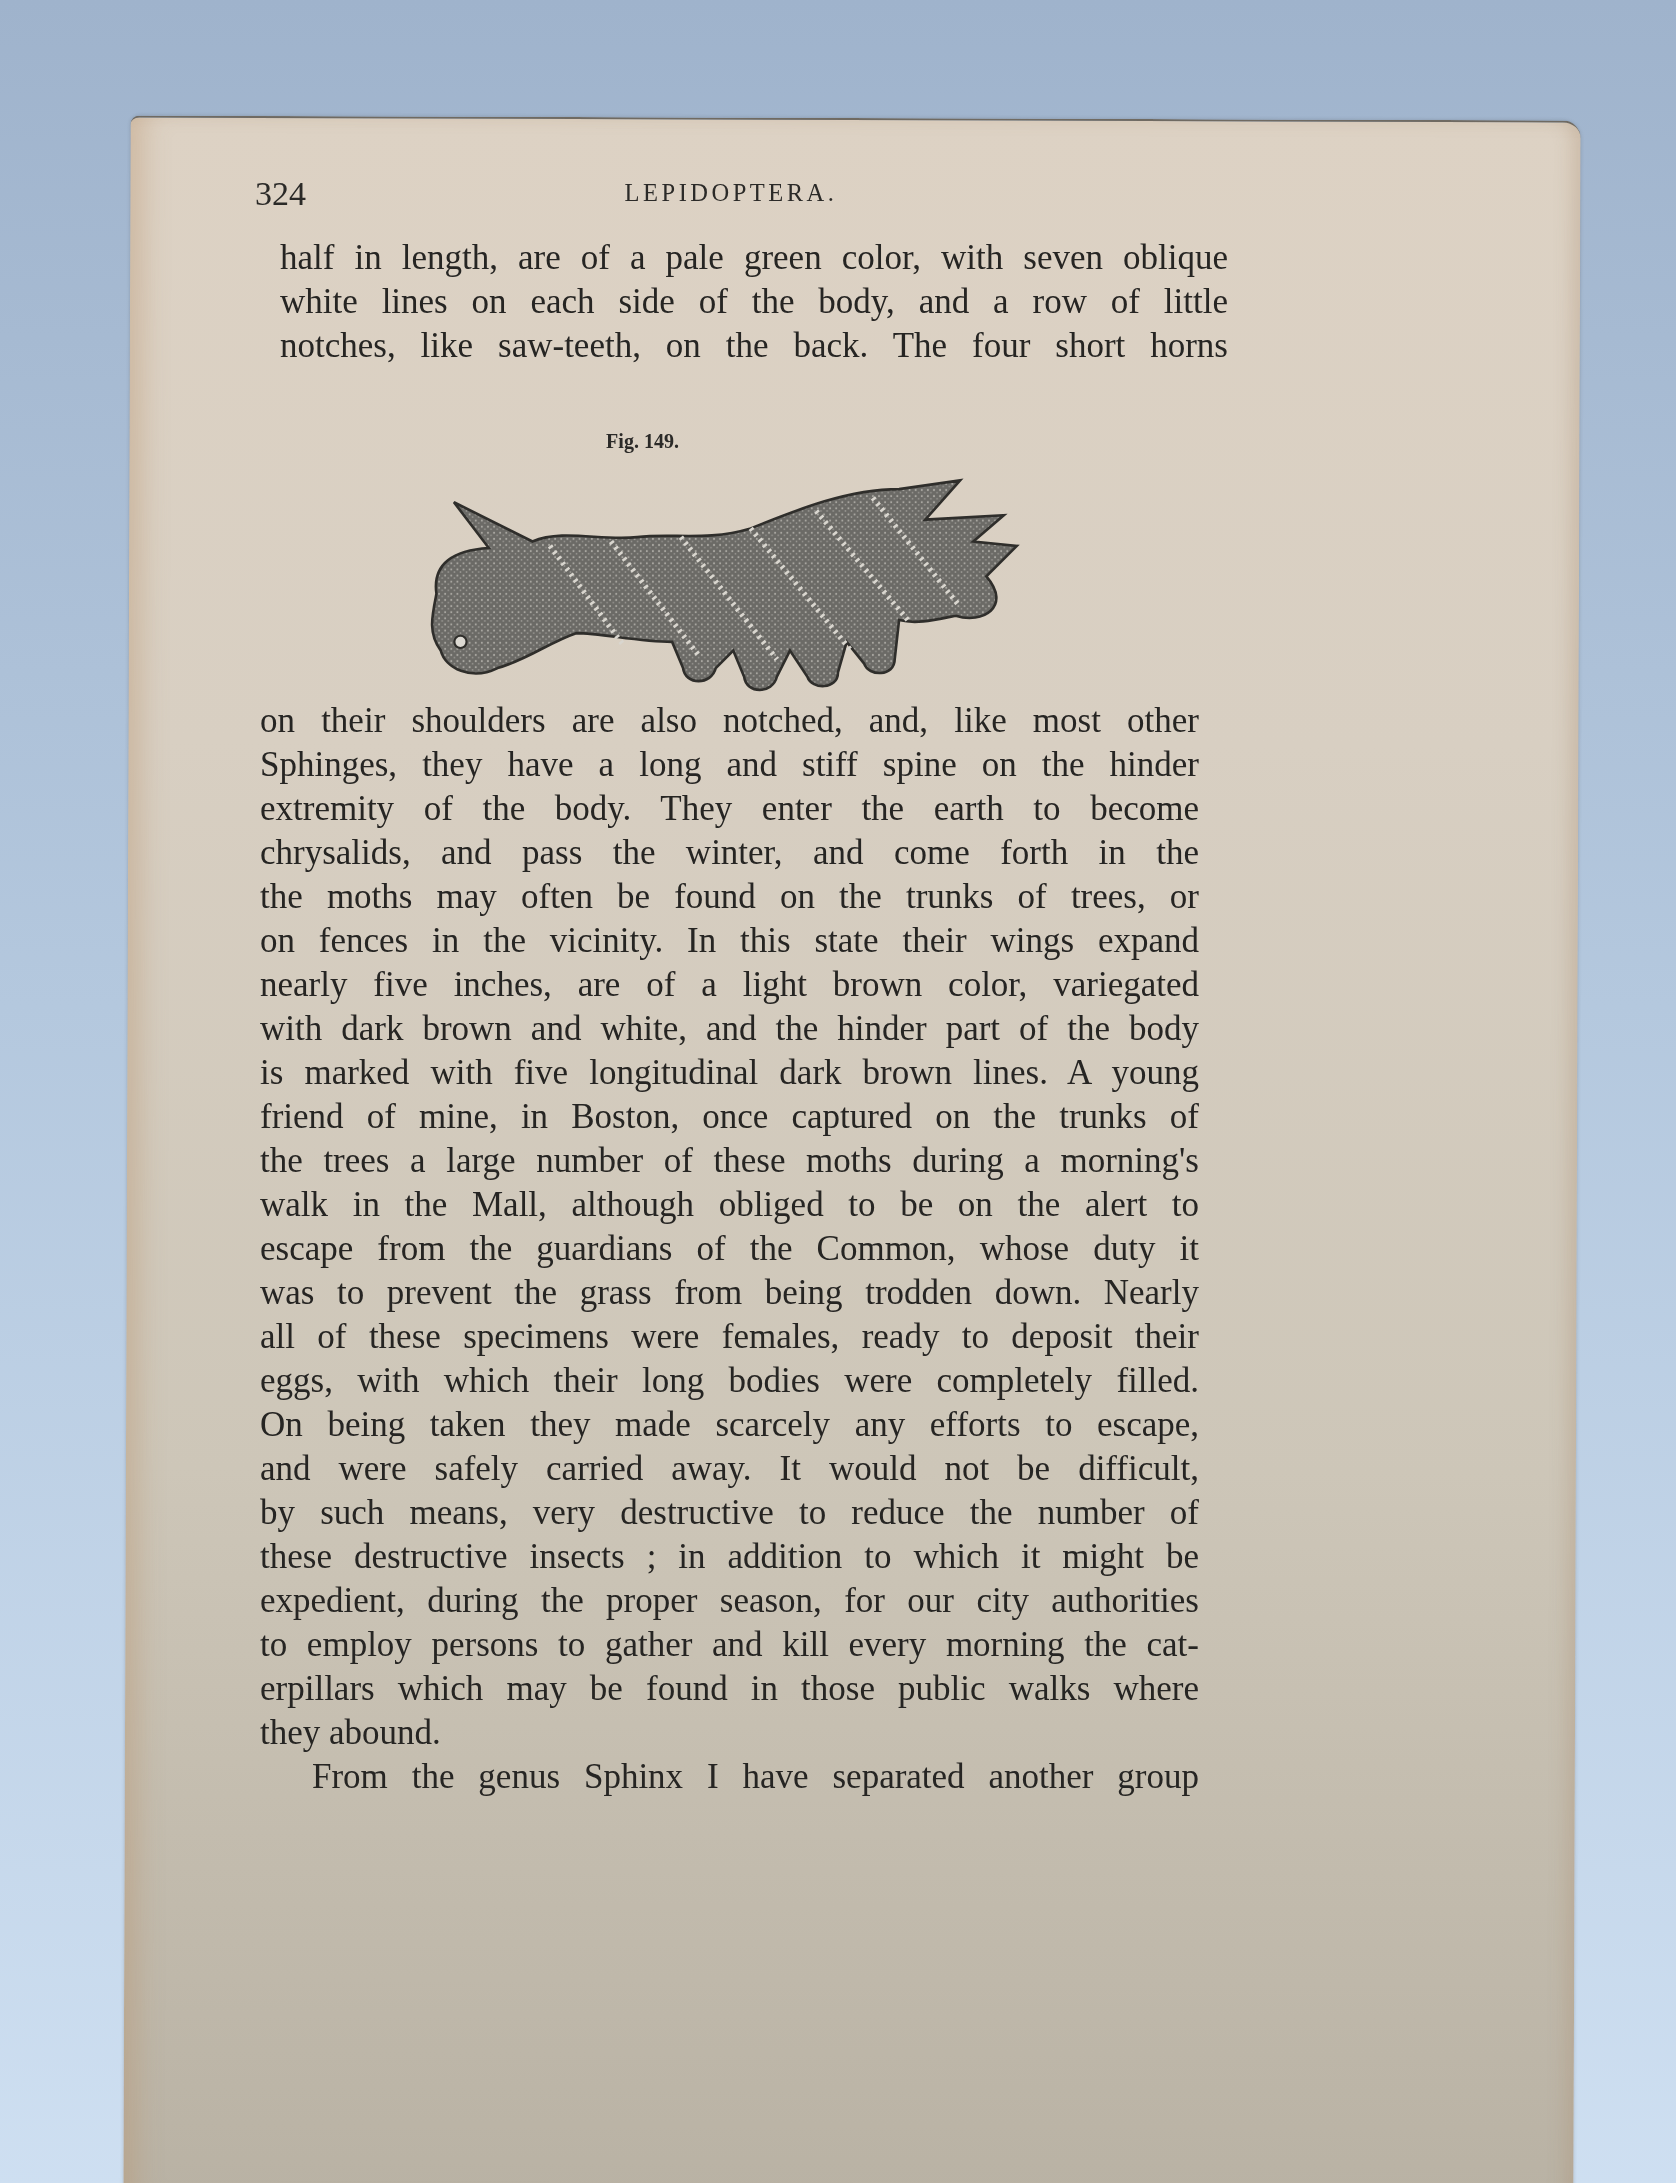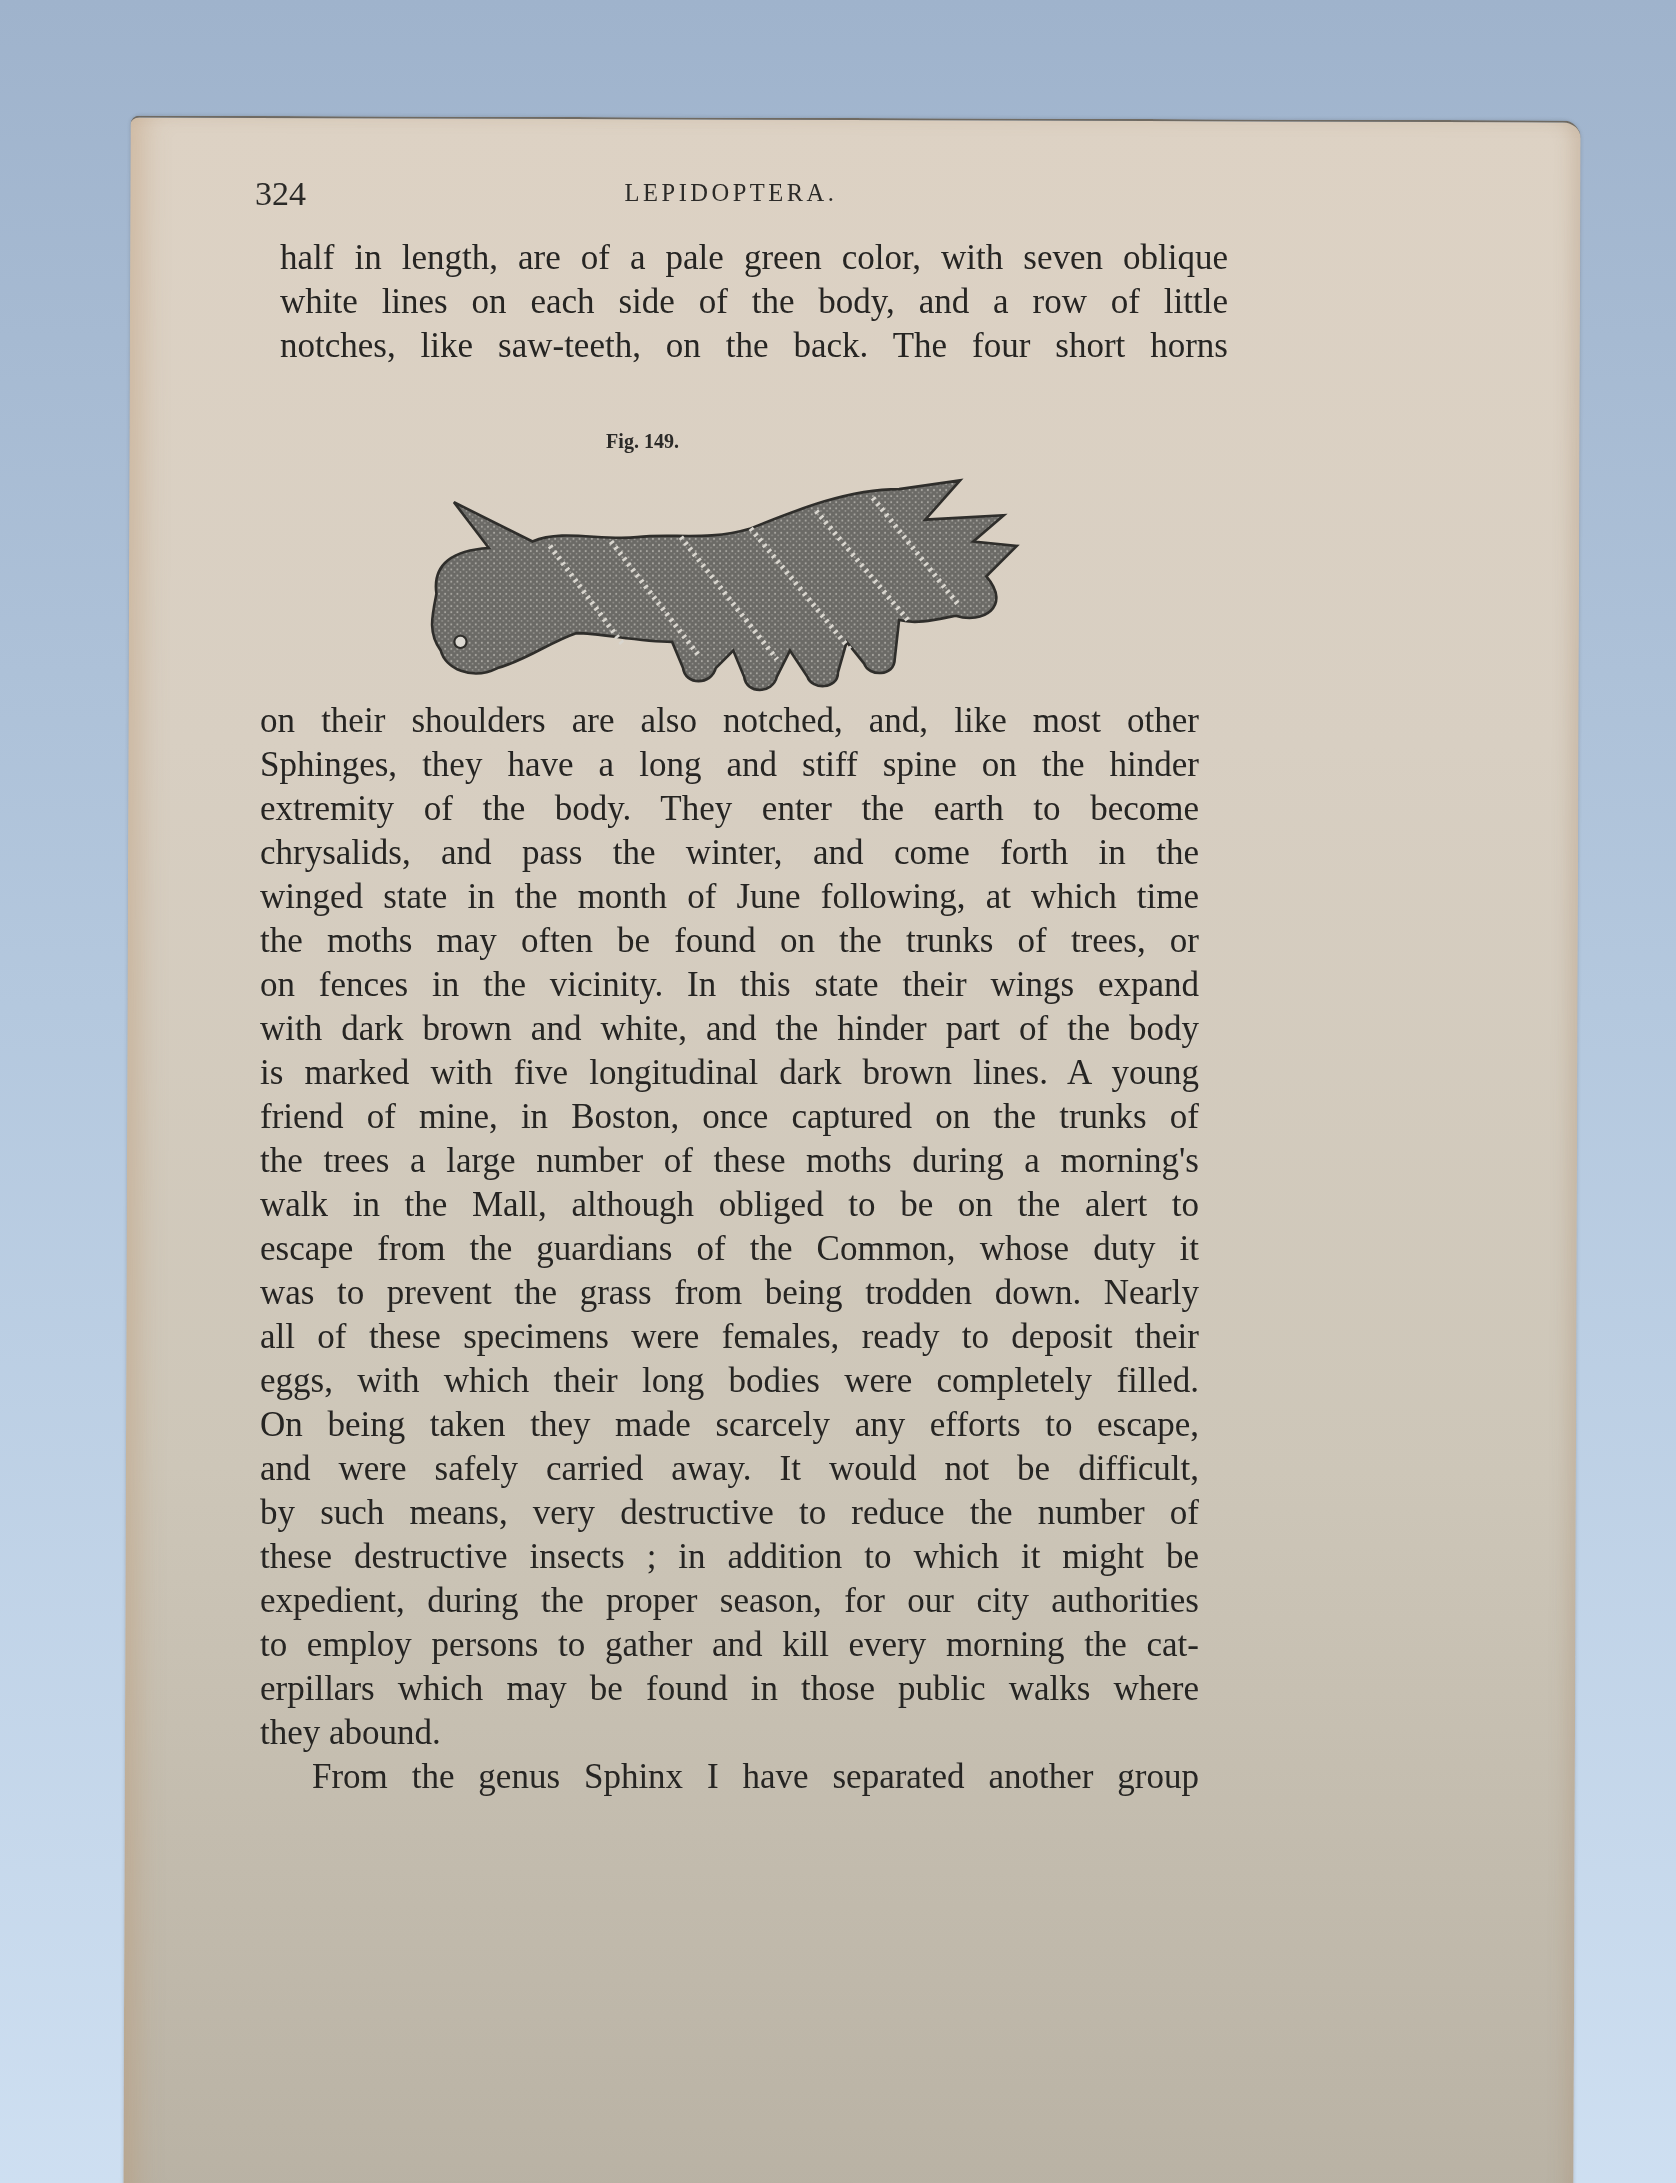--- a/index.html
+++ b/index.html
@@ -70,23 +70,23 @@
     <path d="M1040,50 L1240,300"></path>
   </g>
   <circle cx="95" cy="380" r="14" fill="#dcd9d2" stroke="#2f2e2b" stroke-width="5"></circle>
 </svg>
 
 <div class="para p2">
   <span class="line">on their shoulders are also notched, and, like most other</span>
   <span class="line">Sphinges, they have a long and stiff spine on the hinder</span>
   <span class="line">extremity of the body.   They enter the earth to become</span>
   <span class="line">chrysalids, and pass the winter, and come forth in the</span>
-  <span class="line">winged state in the month of June following, at which time</span>
   <span class="line">the moths may often be found on the trunks of trees, or</span>
   <span class="line">on fences in the vicinity.   In this state their wings expand</span>
+  <span class="line">nearly five inches, are of a light brown color, variegated</span>
   <span class="line">with dark brown and white, and the hinder part of the body</span>
   <span class="line">is marked with five longitudinal dark brown lines.   A young</span>
   <span class="line">friend of mine, in Boston, once captured on the trunks of</span>
   <span class="line">the trees a large number of these moths during a morning's</span>
   <span class="line">walk in the Mall, although obliged to be on the alert to</span>
   <span class="line">escape from the guardians of the Common, whose duty it</span>
   <span class="line">was to prevent the grass from being trodden down.   Nearly</span>
   <span class="line">all of these specimens were females, ready to deposit their</span>
   <span class="line">eggs, with which their long bodies were completely filled.</span>
   <span class="line">On being taken they made scarcely any efforts to escape,</span>

